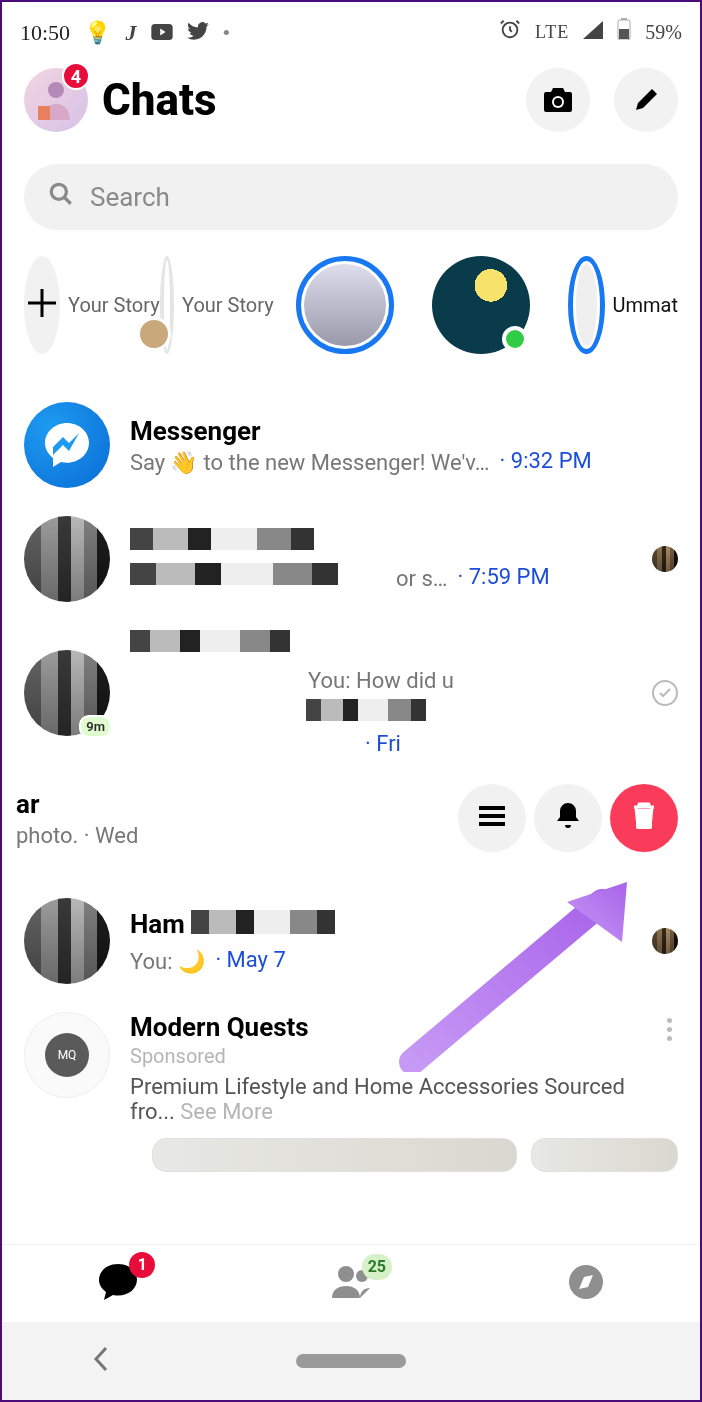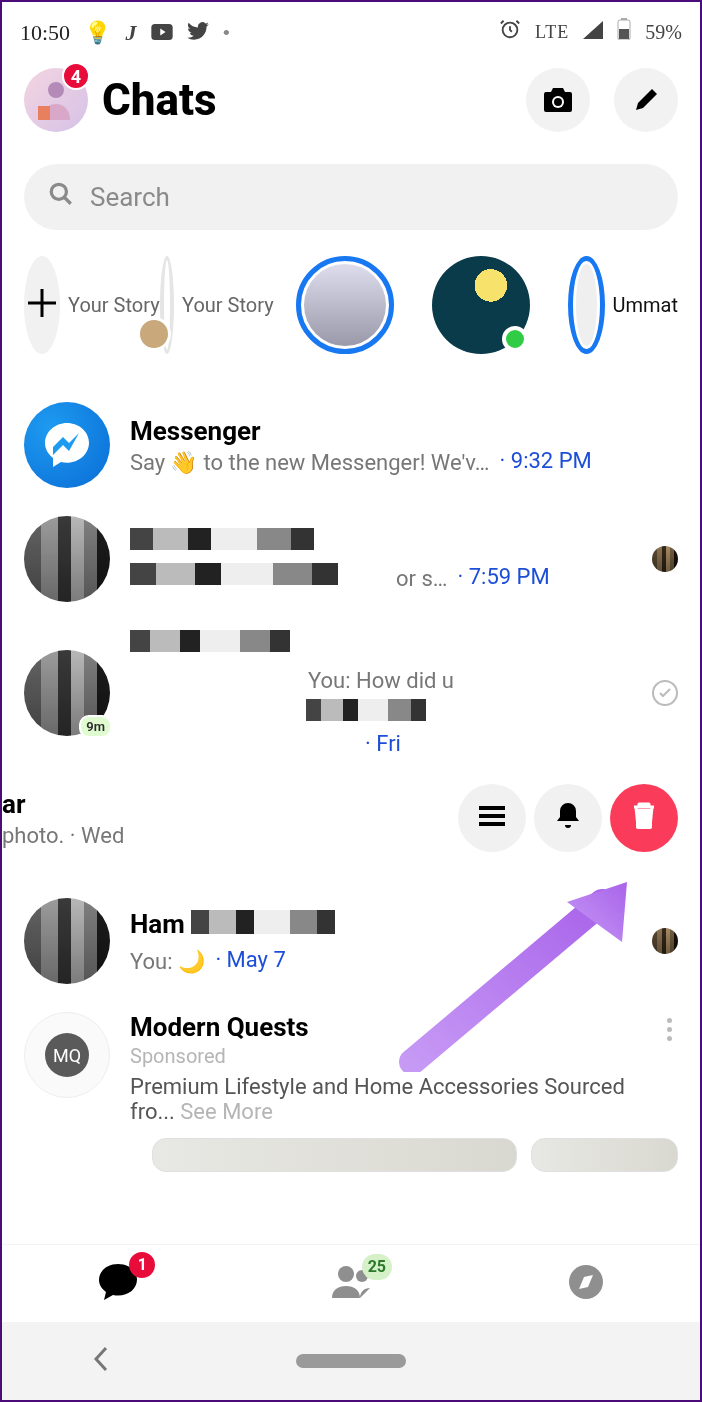--- a/index.html
+++ b/index.html
@@ -163,21 +163,21 @@
   .action-circle.red { background:#fa3c5a; }
 
   
   .sponsored { padding: 14px 22px 0 22px; display:flex; gap:20px; }
   .sponsored-avatar {
     width:86px;height:86px;border-radius:50%;
     background:#fafafa; border:1px solid #eee;
     display:flex;align-items:center;justify-content:center;
     flex-direction:column;
   }
-  .mq-circle { width:44px;height:44px;border-radius:50%;background:#5a5a5a;color:#fff;font-size:18px;display:flex;align-items:center;justify-content:center; }
+  .mq-circle { width:44px;height:44px;border-radius:50%;background:#5a5a5a;color:#fff;font-size:12px;display:flex;align-items:center;justify-content:center; }
   .sponsored-body { flex:1; }
   .sponsored-name { font-size:26px; font-weight:700; }
   .sponsored-tag { font-size:20px; color:#b5b5b5; margin-top:2px; }
   .sponsored-desc { font-size:22px; color:#555; margin-top:6px; }
   .see-more { color:#b5b5b5; }
   .dots-v { display:flex; flex-direction:column; gap:4px; padding:6px; }
   .dots-v span { width:5px;height:5px;background:#bbb;border-radius:50%; }
 
   .sponsored-cards {
     display:flex; gap:14px; padding: 14px 22px 0 150px;
@@ -386,21 +386,21 @@
       </div>
     </div>
     <div class="chat-status-ring">
       <svg width="14" height="14" viewBox="0 0 14 14" stroke="#bbb" stroke-width="2" fill="none">
           <path d="M2 7l3 3 7-7"></path>
         </svg>
     </div>
   </div>
 
   <div class="swiped-row">
-    <div class="swiped-left" style="padding-left:0;">
+    <div class="swiped-left" style="padding-left:14px;">
       <div class="swiped-name">ar</div>
       <div class="swiped-sub">
         <span>photo.</span>
         <span>· Wed</span>
       </div>
     </div>
     <div class="action-btns">
       <div class="action-circle">
         <span>
           <svg width="30" height="24" viewBox="0 0 30 24" stroke="#000" stroke-width="4">

